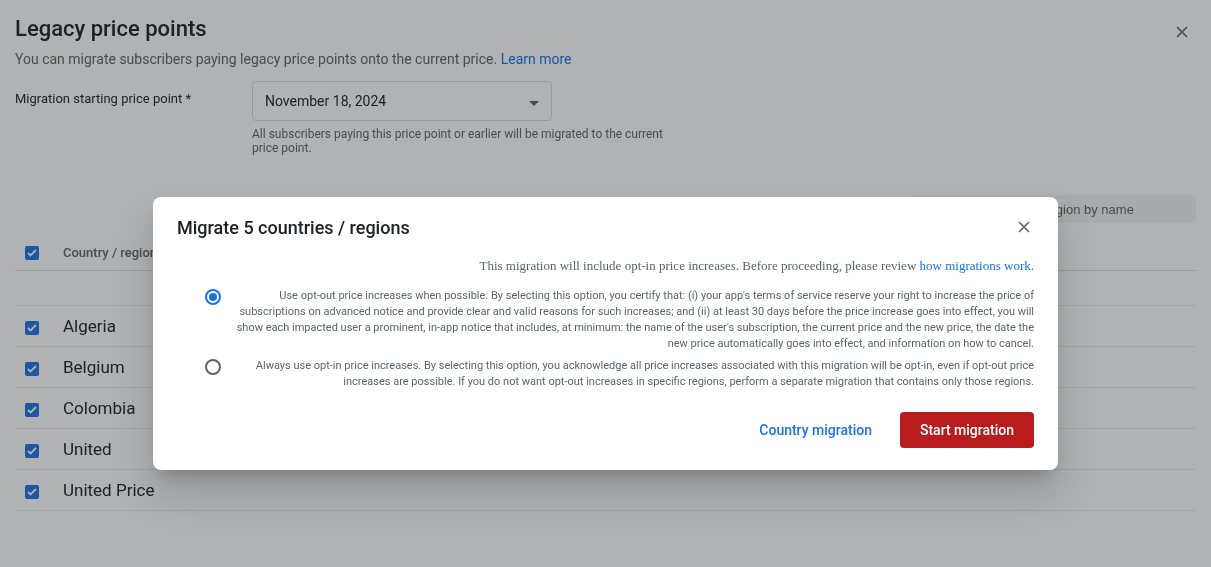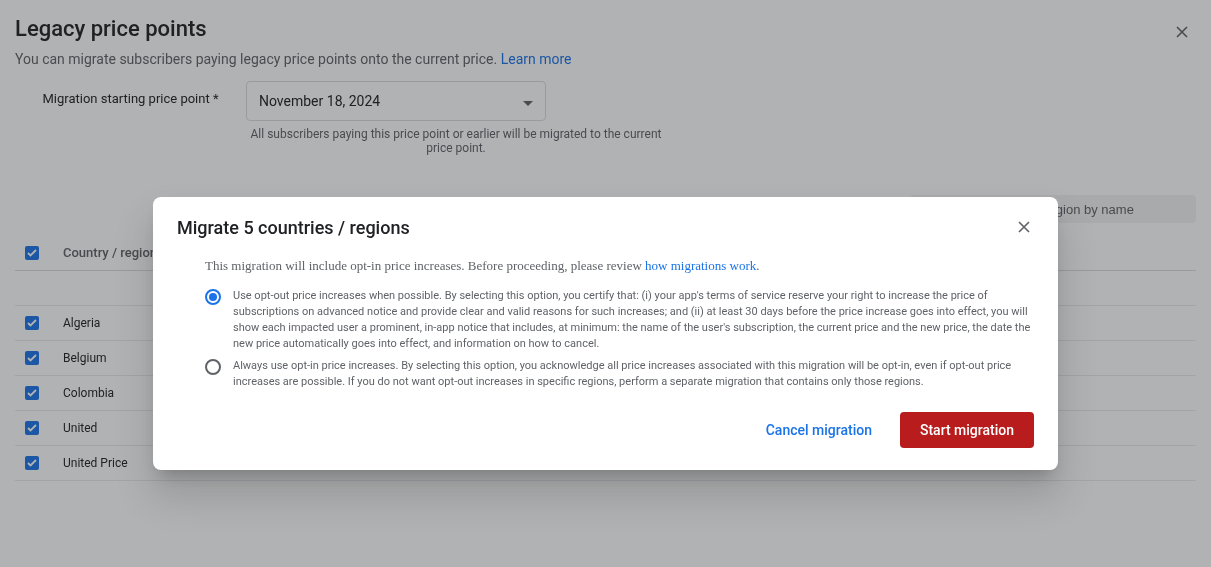--- a/index.html
+++ b/index.html
@@ -46,23 +46,22 @@
       text-decoration: none;
     }
     .required-note {
       font-size: 12px;
       color: #5f6368;
       margin-bottom: 14px;
     }
     .form-row {
       display: flex;
       align-items: flex-start;
-      gap: 0;
+      gap: 6px;
       margin-bottom: 40px;
-      text-align: center;
     }
     .form-label {
       width: 231px;
       font-size: 13px;
       color: #202124;
       padding-top: 10px;
     }
     .dropdown {
       width: 300px;
       height: 40px;
@@ -121,21 +120,21 @@
       font-weight: 500;
       color: #5f6368;
       padding: 10px 8px;
       border-bottom: 1px solid #dadce0;
     }
     th.chk, td.chk {
       width: 40px;
       padding-left: 10px;
     }
     td {
-      font-size: 12px;
+      font-size: 17px;
       color: #202124;
       padding: 10px 8px;
       border-bottom: 1px solid #e8eaed;
     }
     tr.subheader td {
       font-size: 12px;
       color: #5f6368;
       border-bottom: 1px solid #e8eaed;
     }
     .chkbox {
@@ -159,20 +158,21 @@
       justify-content: center;
     }
     .modal {
       width: 905px;
       background: #fff;
       border-radius: 8px;
       box-shadow: 0 11px 15px -7px rgba(0,0,0,.2), 0 24px 38px 3px rgba(0,0,0,.14);
       padding: 20px 24px 22px 24px;
       position: relative;
       top: 50px;
+      text-align: right;
     }
     .modal-head {
       display: flex;
       justify-content: space-between;
       align-items: flex-start;
       margin-bottom: 18px;
     }
     .modal-title {
       font-size: 18px;
       font-weight: 500;
@@ -381,17 +381,17 @@
     </p>
     <div class="radio-row">
       <span class="radio checked"></span>
       <div class="radio-label">Use opt-out price increases when possible. By selecting this option, you certify that: (i) your app's terms of service reserve your right to increase the price of subscriptions on advanced notice and provide clear and valid reasons for such increases; and (ii) at least 30 days before the price increase goes into effect, you will show each impacted user a prominent, in-app notice that includes, at minimum: the name of the user's subscription, the current price and the new price, the date the new price automatically goes into effect, and information on how to cancel.</div>
     </div>
     <div class="radio-row">
       <span class="radio"></span>
       <div class="radio-label">Always use opt-in price increases. By selecting this option, you acknowledge all price increases associated with this migration will be opt-in, even if opt-out price increases are possible. If you do not want opt-out increases in specific regions, perform a separate migration that contains only those regions.</div>
     </div>
     <div class="modal-actions">
-      <span class="btn btn-text">Cancel migration</span>
+      <span class="btn btn-text">Country migration</span>
       <span class="btn btn-primary">Start migration</span>
     </div>
   </div>
 </div>
 
 </body></html>

